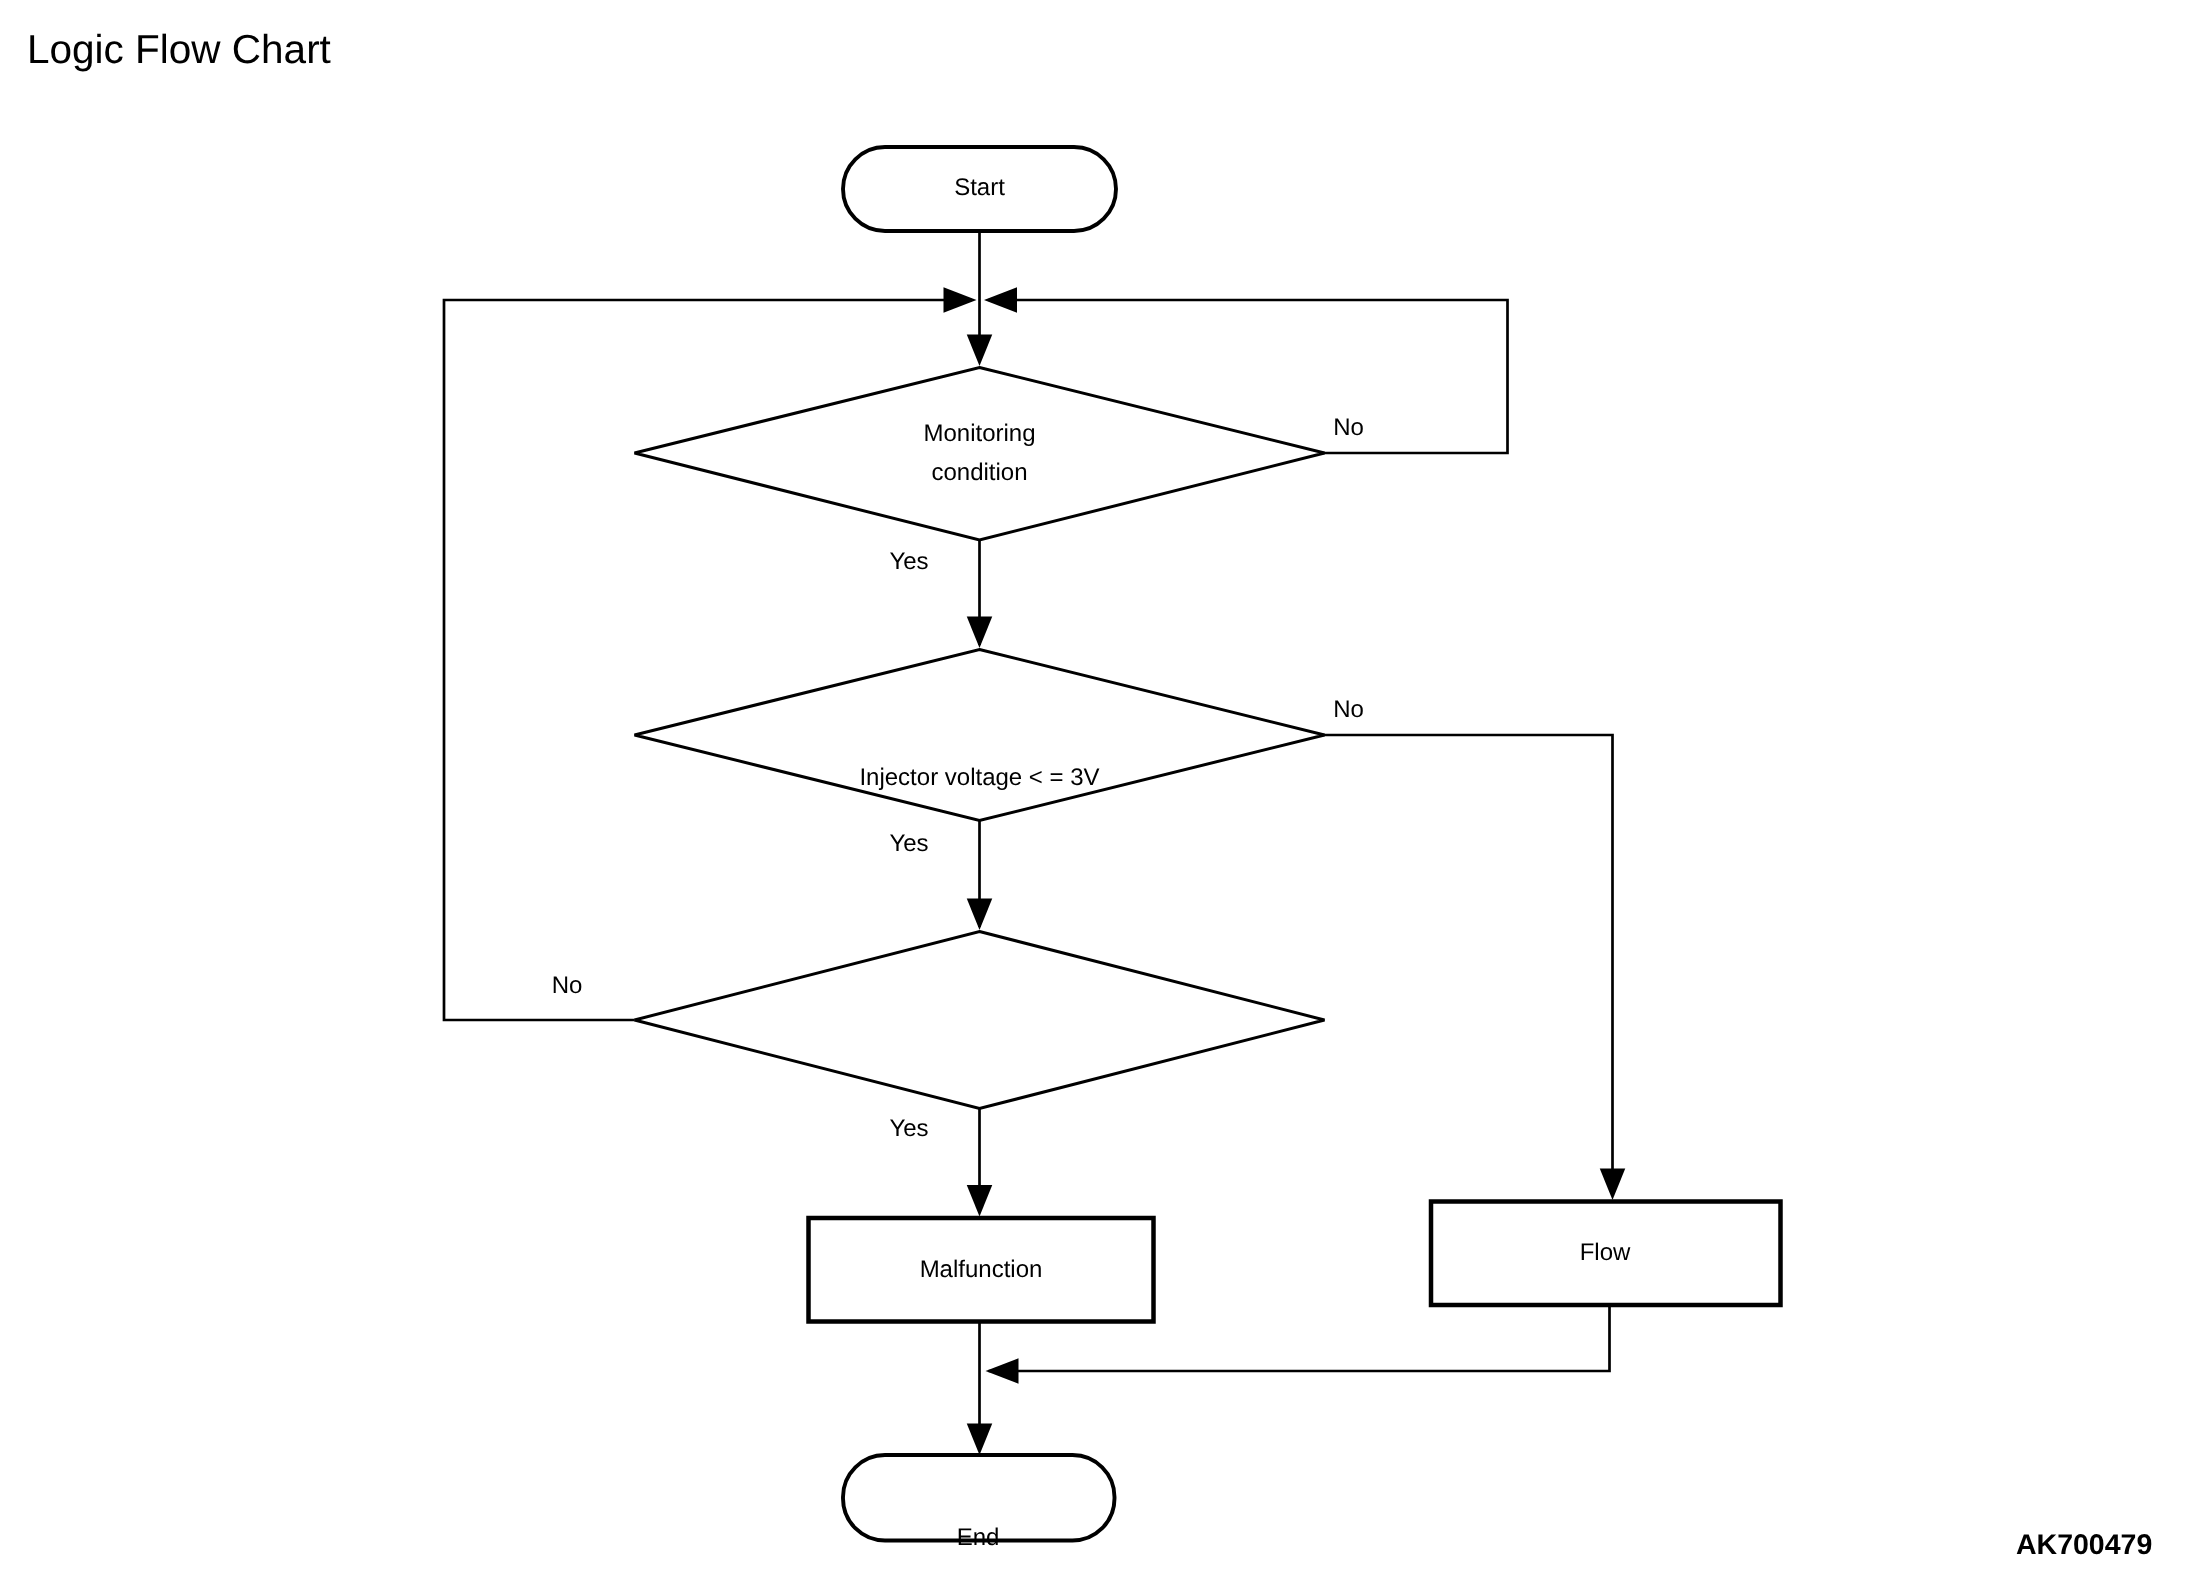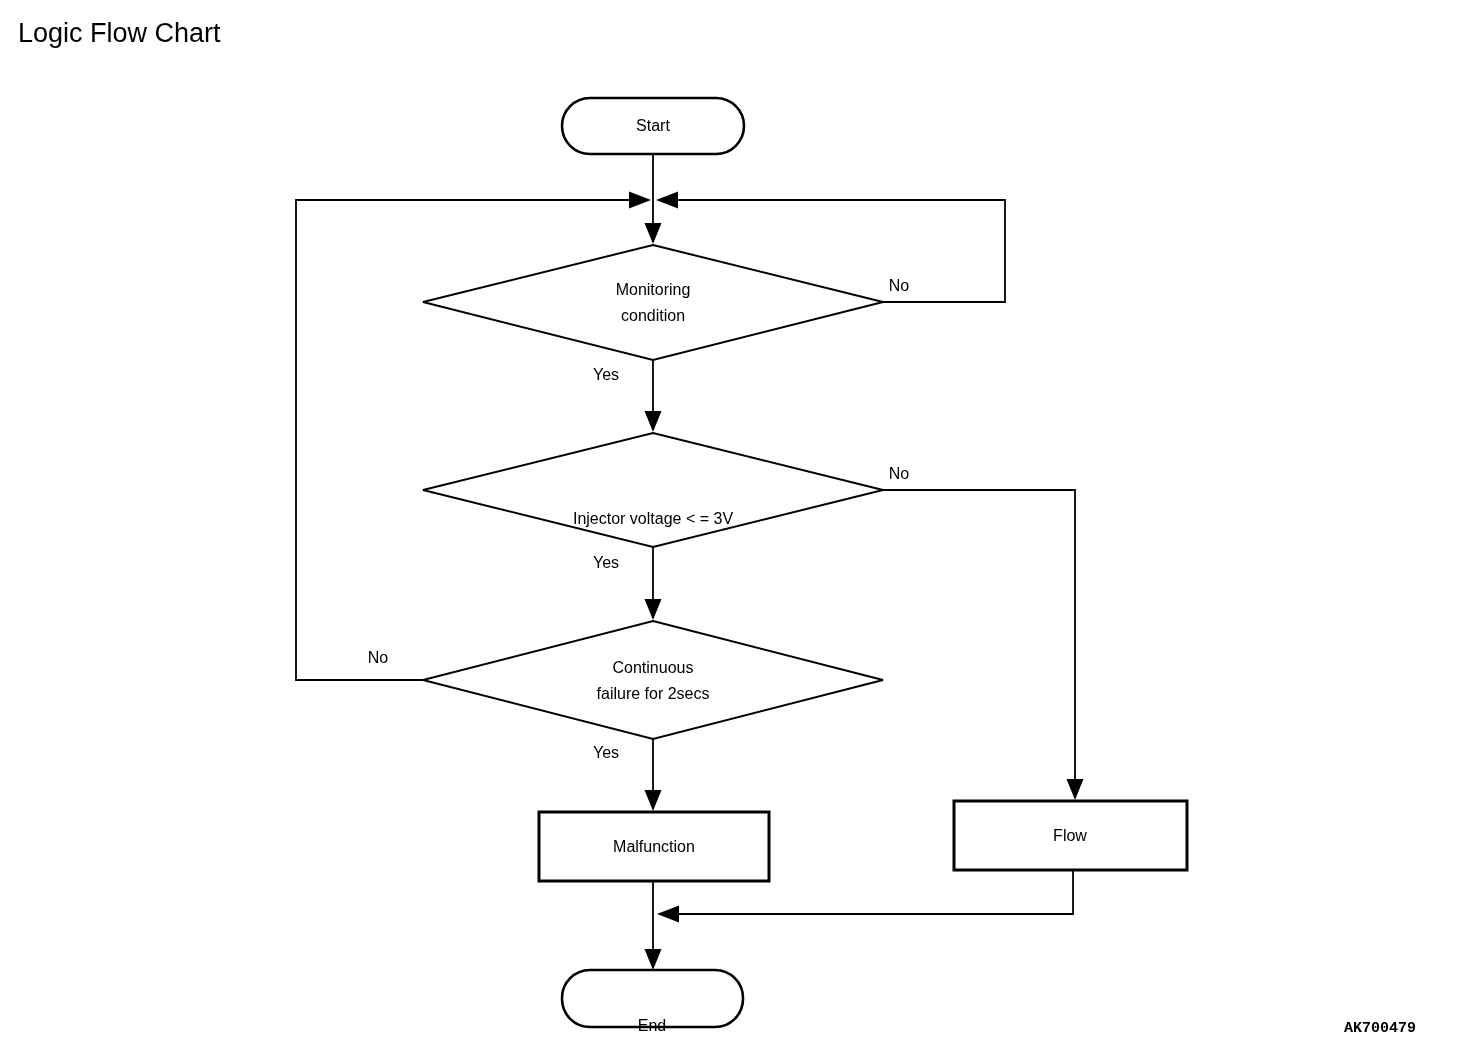--- a/index.html
+++ b/index.html
@@ -29,24 +29,23 @@
     top: 18px;
     font-size: 27px;
     font-weight: normal;
     letter-spacing: 0px;
     white-space: nowrap;
   }
   .figure-code {
     position: absolute;
     left: 1344px;
     top: 1020px;
-    font-size: 15px;
+    font-size: 19px;
     font-weight: bold;
     white-space: nowrap;
-    font-family: Liberation Mono, monospace;
   }
   .lbl {
     position: absolute;
     transform: translate(-50%, -50%);
     font-size: 16px;
     line-height: 26px;
     text-align: center;
     white-space: pre-line;
     color: #000000;
   }
@@ -96,22 +95,20 @@
     <polygon class="shape decision" points="653,621 883,680 653,739 423,680"></polygon>
     <rect class="shape process" x="539" y="812" width="230" height="69"></rect>
     <rect class="shape process" x="954" y="801" width="233" height="69"></rect>
     <rect class="shape terminator" x="562" y="970" width="181" height="57" rx="28" ry="28"></rect>
   </svg>
 
   <div class="lbl" style="left:653px; top:126px;">Start</div>
   <div class="lbl" style="left:653px; top:303px;">Monitoring
 condition</div>
   <div class="lbl" style="left:653px; top:519px;">Injector voltage &lt; = 3V</div>
-  <div class="lbl" style="left:653px; top:681px;">Continuous
-failure for 2secs</div>
   <div class="lbl" style="left:654px; top:847px;">Malfunction</div>
   <div class="lbl" style="left:1070px; top:836px;">Flow</div>
   <div class="lbl" style="left:652px; top:1026px;">End</div>
 
   <div class="lbl" style="left:899px; top:286px;">No</div>
   <div class="lbl" style="left:606px; top:375px;">Yes</div>
   <div class="lbl" style="left:899px; top:474px;">No</div>
   <div class="lbl" style="left:606px; top:563px;">Yes</div>
   <div class="lbl" style="left:378px; top:658px;">No</div>
   <div class="lbl" style="left:606px; top:753px;">Yes</div>

